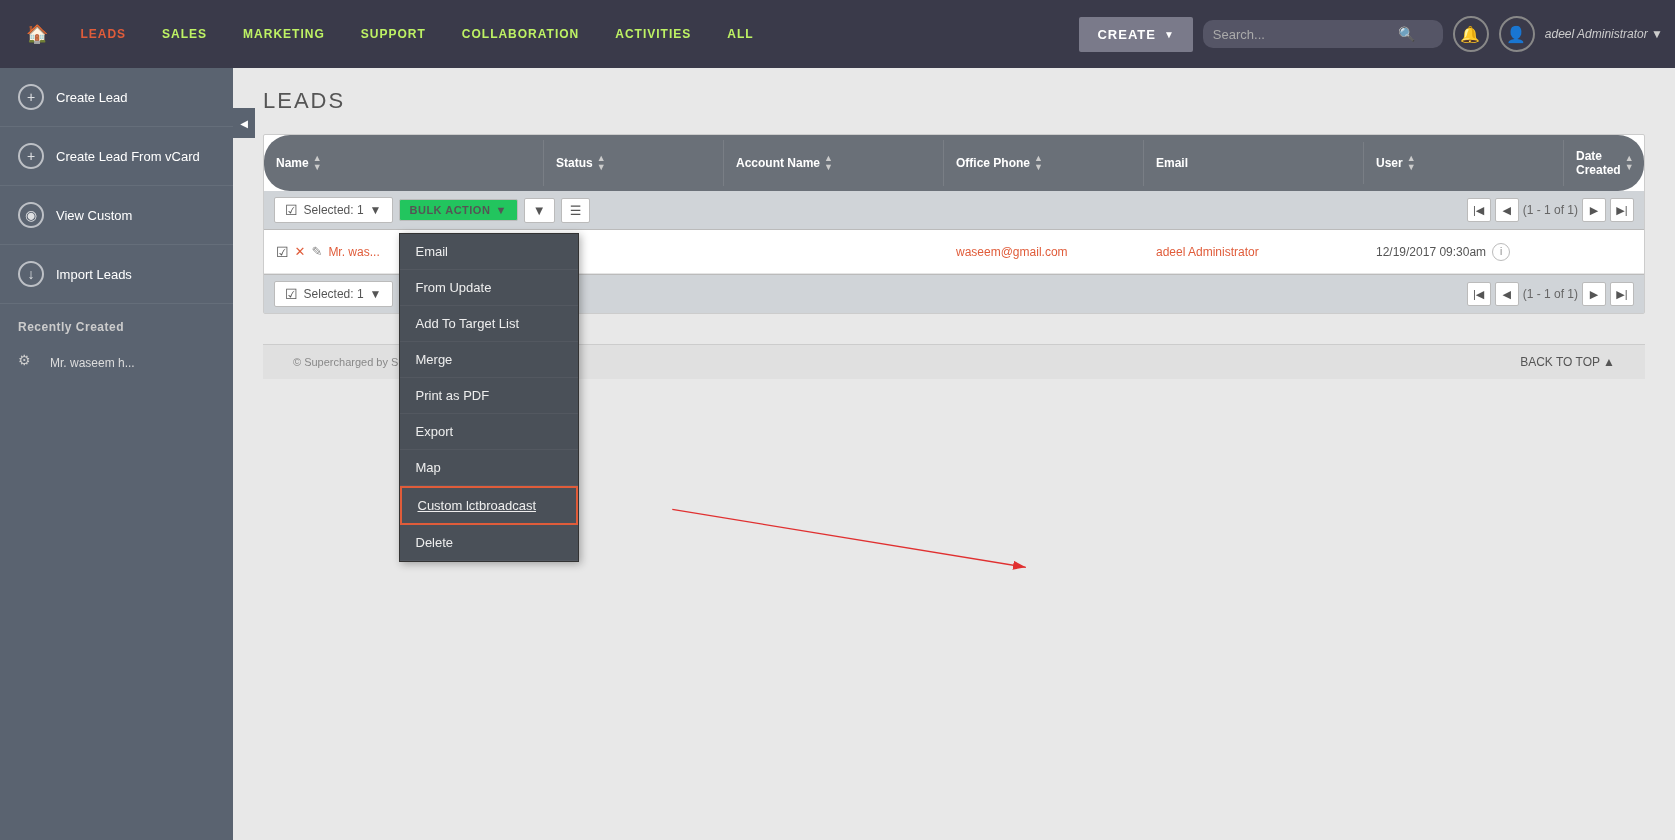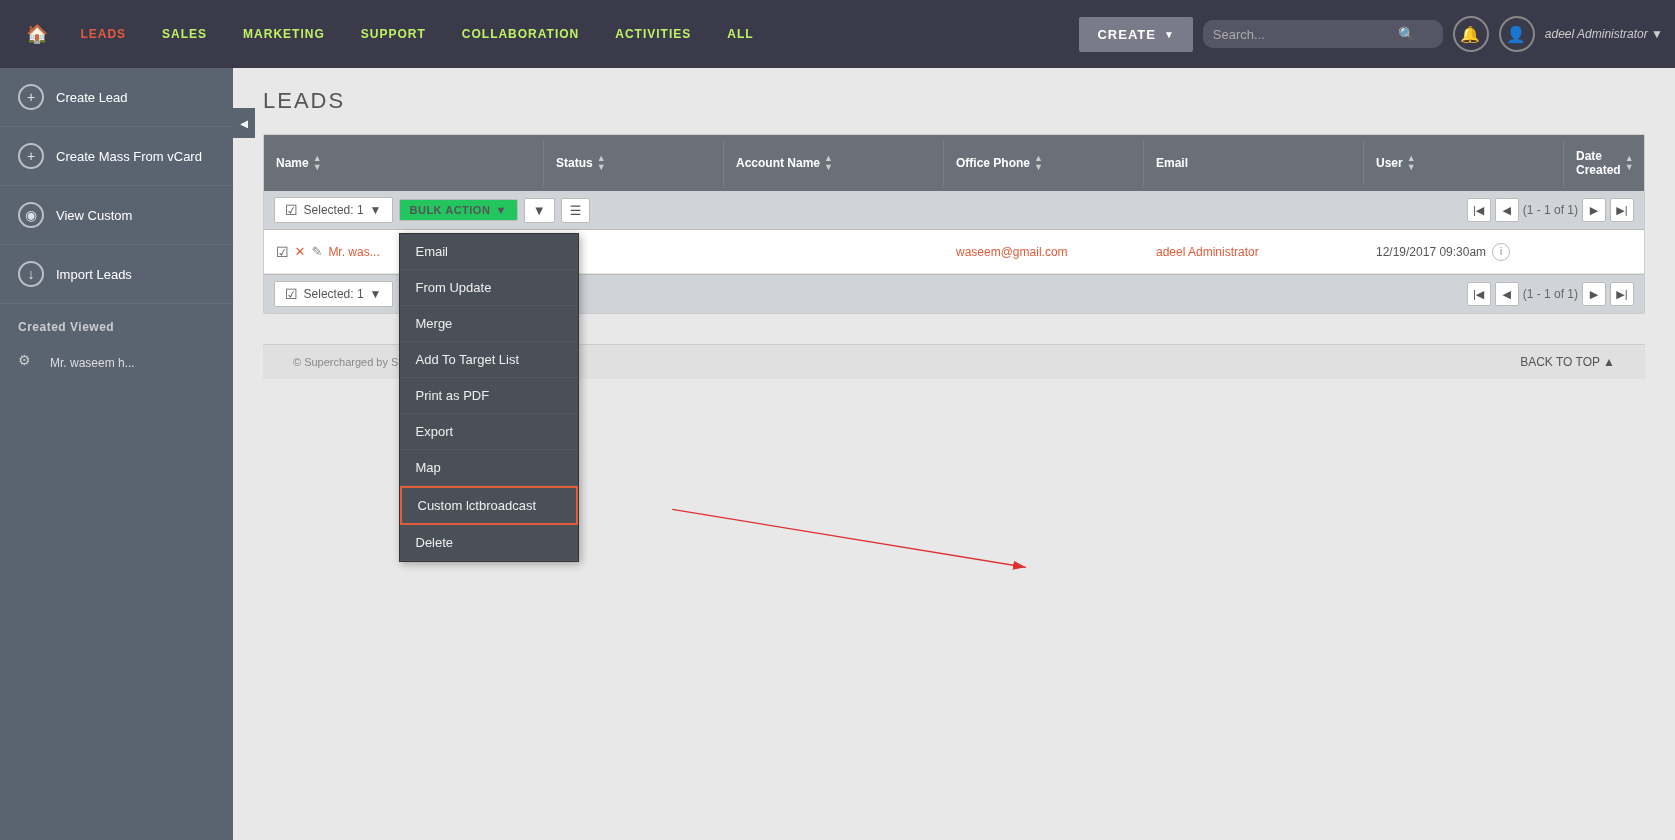--- a/index.html
+++ b/index.html
@@ -217,20 +217,21 @@
       overflow: visible;
       position: relative;
     }
 
     
     .table-header-row {
       background: #6a7078;
       display: grid;
       grid-template-columns: 280px 180px 220px 200px 220px 200px auto;
       align-items: center;
+      border-radius: 26px;
     }
     .th-cell {
       color: #fff;
       font-size: 12px;
       font-weight: bold;
       padding: 14px 12px;
       display: flex;
       align-items: center;
       gap: 4px;
       border-right: 1px solid rgba(255,255,255,0.1);
@@ -372,20 +373,21 @@
     .bulk-dropdown-item {
       padding: 10px 16px;
       color: #eee;
       font-size: 13px;
       cursor: pointer;
       border-bottom: 1px solid rgba(255,255,255,0.05);
     }
     .bulk-dropdown-item.highlighted {
       border: 2px solid #e05c3a;
       color: #eee;
+      text-decoration: underline;
     }
 
     
     .arrow-annotation {
       position: absolute;
       top: 0;
       left: 0;
       width: 100%;
       height: 100%;
       pointer-events: none;
@@ -451,31 +453,31 @@
 
 <div class="main-layout">
 
   <div class="sidebar">
     <div class="sidebar-item">
       <div class="sidebar-icon">+</div>
       <span>Create Lead</span>
     </div>
     <div class="sidebar-item">
       <div class="sidebar-icon">+</div>
-      <span>Create Mass From vCard</span>
+      <span>Create Lead From vCard</span>
     </div>
     <div class="sidebar-item">
       <div class="sidebar-icon">◉</div>
       <span>View Custom</span>
     </div>
     <div class="sidebar-item">
       <div class="sidebar-icon">↓</div>
       <span>Import Leads</span>
     </div>
-    <div class="sidebar-divider">Created Viewed</div>
+    <div class="sidebar-divider">Recently Created</div>
     <div class="sidebar-recently-item">
       <span class="gear-icon">⚙</span>
       <span>Mr. waseem h...</span>
     </div>
   </div>
 
   <div class="content">
 
     <div class="collapse-btn">◀</div>
 
@@ -522,22 +524,22 @@
 
         <div class="bulk-action-container">
           <div class="bulk-action-btn">
             <span>BULK ACTION</span>
             <span>▼</span>
           </div>
 
           <div class="bulk-dropdown">
             <div class="bulk-dropdown-item">Email</div>
             <div class="bulk-dropdown-item">From Update</div>
+            <div class="bulk-dropdown-item">Add To Target List</div>
             <div class="bulk-dropdown-item">Merge</div>
-            <div class="bulk-dropdown-item">Add To Target List</div>
             <div class="bulk-dropdown-item">Print as PDF</div>
             <div class="bulk-dropdown-item">Export</div>
             <div class="bulk-dropdown-item">Map</div>
             <div class="bulk-dropdown-item highlighted">Custom lctbroadcast</div>
             <div class="bulk-dropdown-item">Delete</div>
           </div>
         </div>
 
         <div class="filter-btn">▼</div>
         <div class="columns-btn">☰</div>

